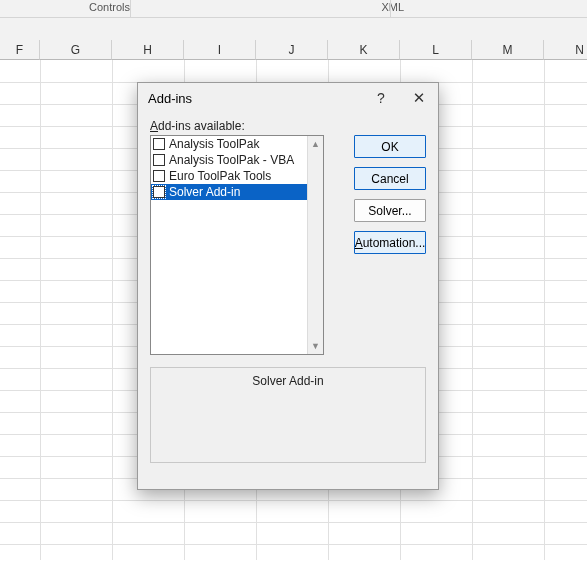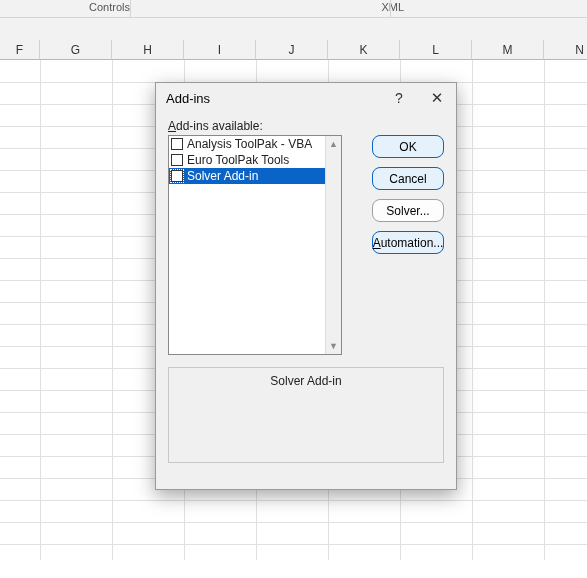--- a/index.html
+++ b/index.html
@@ -62,21 +62,21 @@
   }
   .grid-backfill {
     position:absolute;
     top:18px; left:0; width:587px; height:40px;
     background:#f2f2f2;
     border-bottom:1px solid #d0d0d0;
   }
   
   .dialog {
     position: absolute;
-    left: 155px; top: 82px;
+    left: 137px; top: 82px;
     width: 302px; height: 408px;
     background: #f0f0f0;
     border: 1px solid #9a9a9a;
     box-shadow: 0 6px 18px rgba(0,0,0,0.35);
     font-size: 12px;
   }
   .dlg-title {
     position: relative;
     height: 32px;
     line-height: 32px;
@@ -159,21 +159,21 @@
   .btncol {
     display: flex;
     flex-direction: column;
     gap: 9px;
     width: 92px;
   }
   .dlgbtn {
     height: 23px;
     border: 1px solid #0a63c6;
     background: #e5f1fb;
-    border-radius: 8px;
+    border-radius: 1px;
     font-size: 12px;
     display:flex; align-items:center; justify-content:center;
     color:#000;
     margin-left:20px;
   }
   .dlgbtn.plain {
     border: 1px solid #a0a0a0;
     background: #fdfdfd;
   }
   .desc-pane {
@@ -250,20 +250,24 @@
     </div>
   </div>
   <div class="dlg-body">
     <div class="avail-label">
       <span></span><span class="ul">A</span><span>dd-ins available:</span>
     </div>
     <div class="columns">
       <div class="listbox">
         <div class="addin-item">
           <span class="chk"></span>
+          <span>Analysis ToolPak</span>
+        </div>
+        <div class="addin-item">
+          <span class="chk"></span>
           <span>Analysis ToolPak - VBA</span>
         </div>
         <div class="addin-item">
           <span class="chk"></span>
           <span>Euro ToolPak Tools</span>
         </div>
         <div class="addin-item selected">
           <span class="chk"></span>
           <span>Solver Add-in</span>
         </div>

